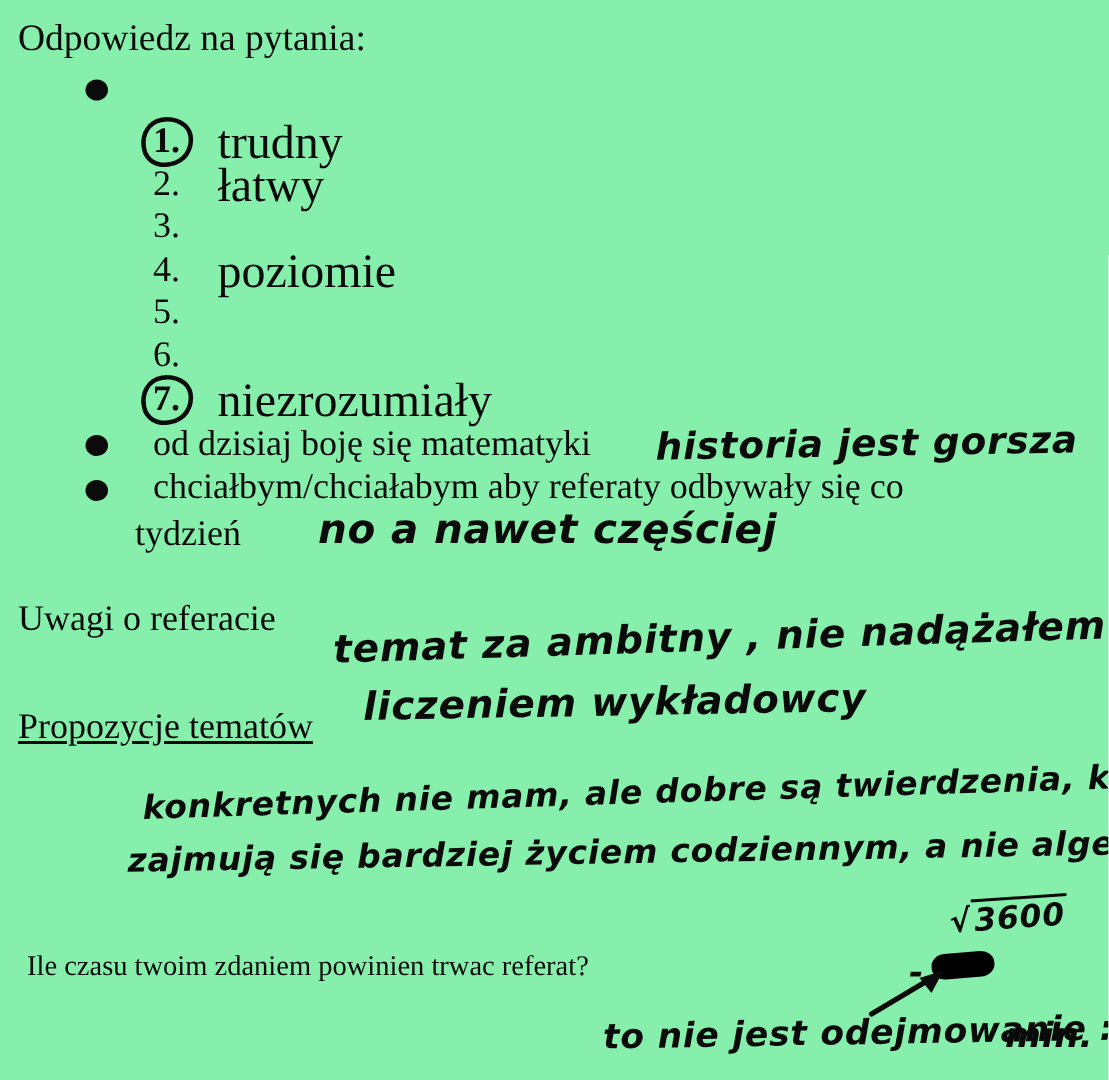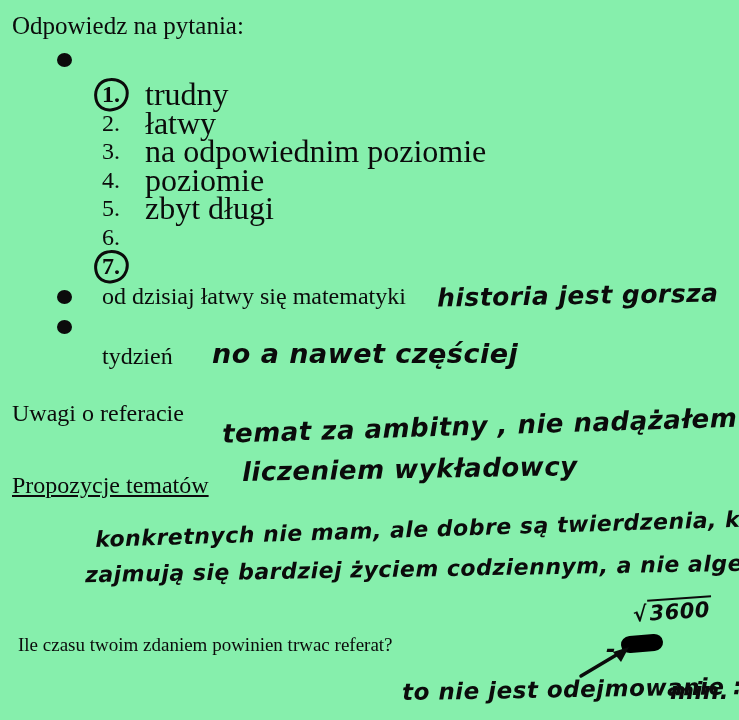--- a/index.html
+++ b/index.html
@@ -70,46 +70,46 @@
     <div class="opt-row">
       <span class="opt-num circled">1.</span>
       <span class="opt-label">trudny</span>
     </div>
     <div class="opt-row">
       <span class="opt-num">2.</span>
       <span class="opt-label">łatwy</span>
     </div>
     <div class="opt-row">
       <span class="opt-num">3.</span>
-      <span class="opt-label">na odpowiednim poziomie</span>
     </div>
     <div class="opt-row">
       <span class="opt-num">4.</span>
       <span class="opt-label">poziomie</span>
     </div>
     <div class="opt-row">
       <span class="opt-num">5.</span>
-      <span class="opt-label">zbyt długi</span>
     </div>
     <div class="opt-row">
       <span class="opt-num">6.</span>
     </div>
     <div class="opt-row">
       <span class="opt-num circled">7.</span>
+      <span class="opt-label">niezrozumiały</span>
     </div>
   </div>
 
   <span class="bullet" style="left:57px; top:290px;"></span>
   <div class="abs printed" style="left:102px; top:283px;">
-    <span>od dzisiaj łatwy się matematyki</span>
+    <span>od dzisiaj boję się matematyki</span>
   </div>
   <div class="abs hw slant-s" style="left:437px; top:281px; font-size:25px;">historia jest gorsza</div>
 
   <span class="bullet" style="left:57px; top:320px;"></span>
-  <div class="abs printed" style="left:102px; top:343px;text-align:right;">tydzień</div>
+  <div class="abs printed" style="left:102px; top:312px;">chciałbym/chciałabym aby referaty odbywały się co</div>
+  <div class="abs printed" style="left:90px; top:343px;text-align:right;">tydzień</div>
   <div class="abs printed" style="left:12px; top:400px;">Uwagi o referacie</div>
 
   <div class="abs hw" style="left:212px; top:338px; font-size:27px;">no a nawet częściej</div>
   <div class="abs hw slant-l" style="left:222px; top:410px; font-size:26px;">temat za ambitny , nie nadążałem za</div>
   <div class="abs hw slant-s" style="left:242px; top:454px; font-size:26px;">liczeniem wykładowcy</div>
 
   <div class="abs printed" style="left:12px; top:472px;text-decoration:underline;">Propozycje tematów</div>
   <div class="abs hw slant-l" style="left:95px; top:516px; font-size:22px;">konkretnych nie mam, ale dobre są twierdzenia, które</div>
   <div class="abs hw slant-s" style="left:85px; top:556px; font-size:22px;">zajmują się bardziej życiem codziennym, a nie algebrą.</div>
 

